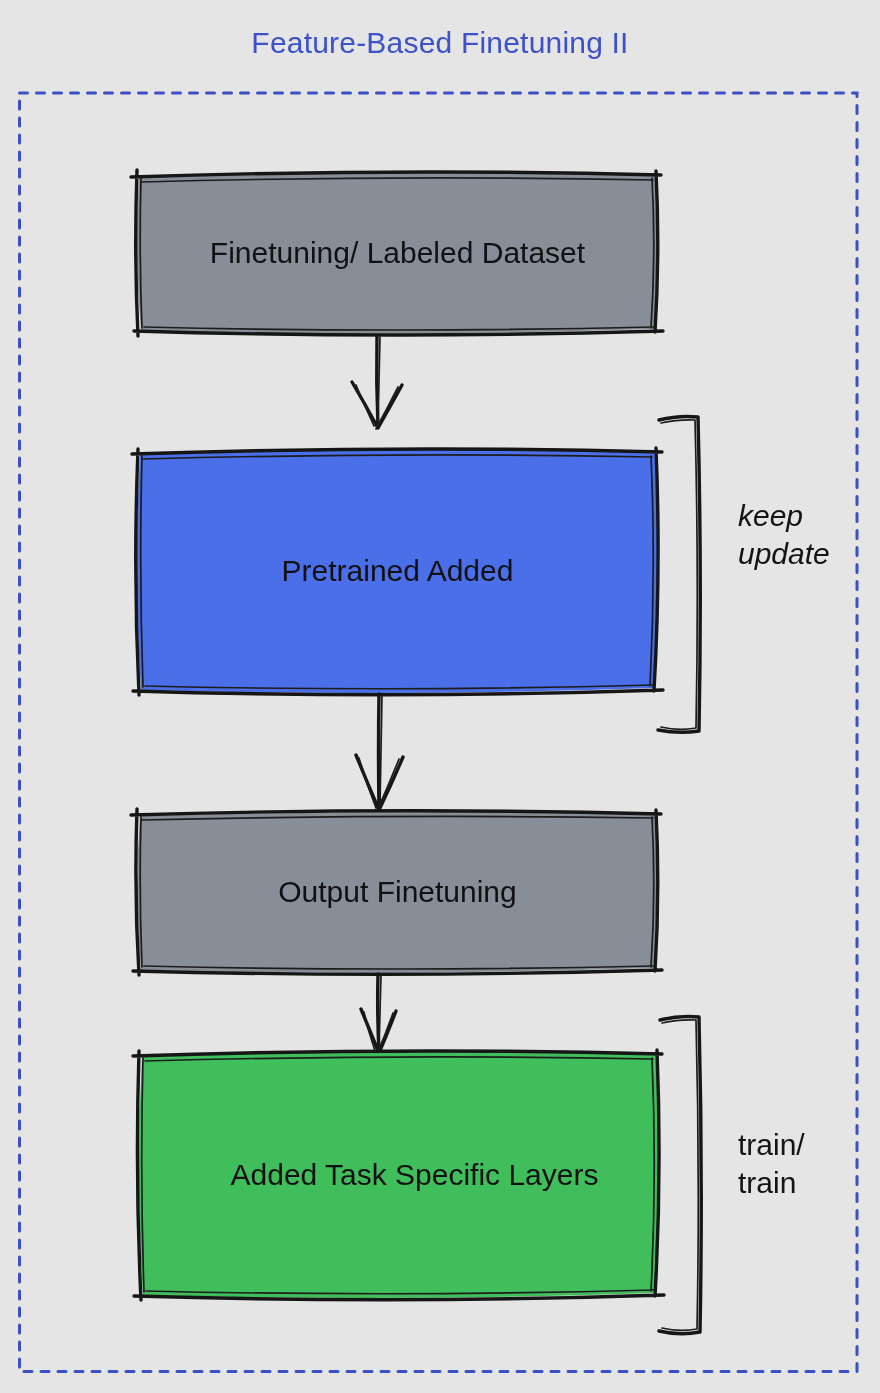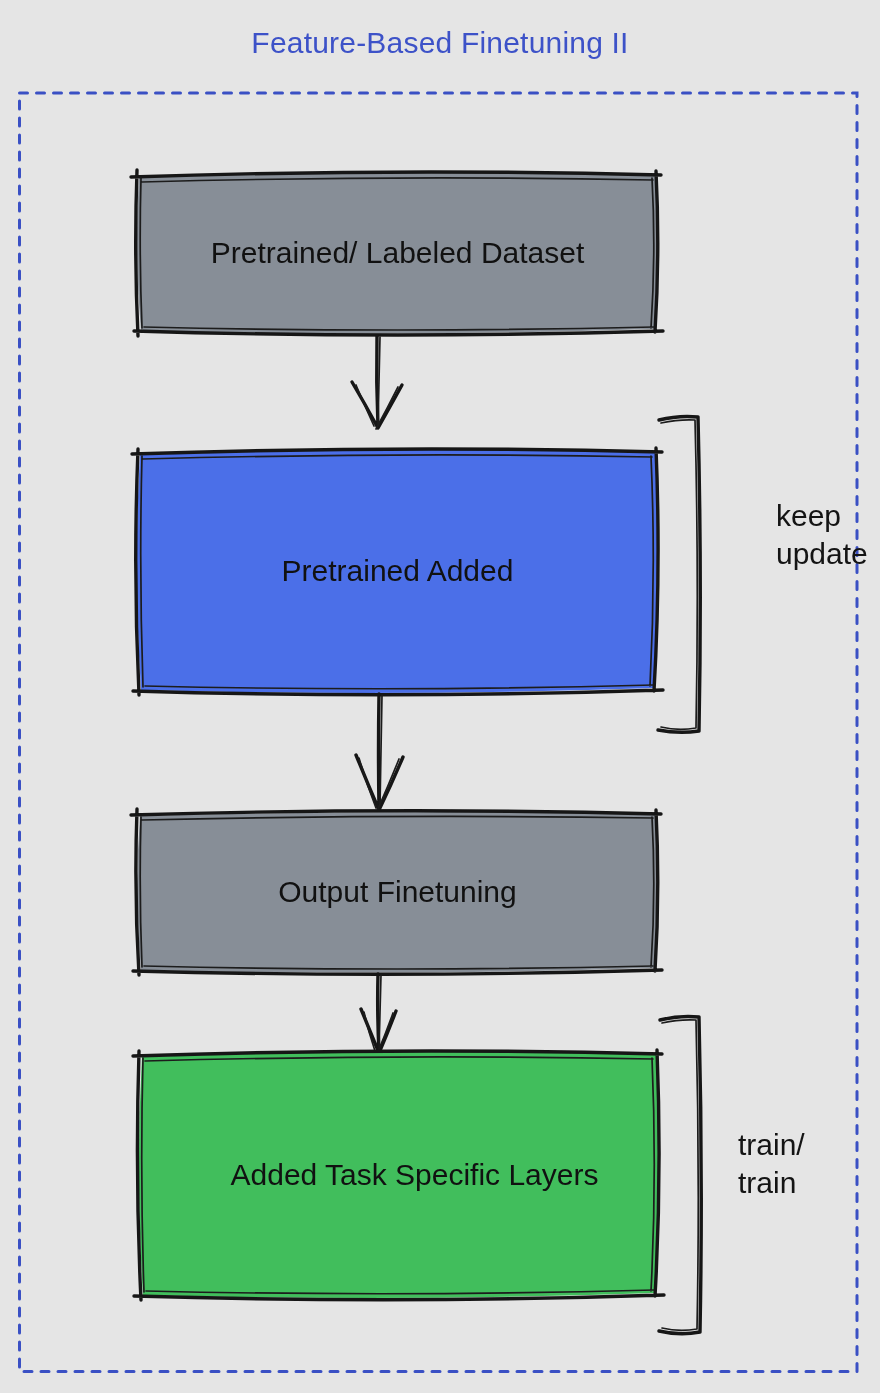--- a/index.html
+++ b/index.html
@@ -93,29 +93,29 @@
     </g>
 
     <g>
       <path class="ink" d="M660,1020 Q680,1015 699,1017 M699,1017 Q703,1176 700,1332 M700,1332 Q680,1336 659,1331"></path>
       <path class="ink2" d="M662,1023 Q680,1019 696,1020 M696,1020 Q700,1175 697,1329 M697,1329 Q679,1332 662,1328"></path>
     </g>
   </svg>
 
   <div class="page-title" style="color: rgb(61, 82, 200);">Feature-Based Finetuning II</div>
 
-  <div class="box-label" style="left: 135px; top: 172px; width: 525px; height: 161px; padding-bottom: 26px; color: rgb(17, 17, 17);">Pretrained/ Labeled Dataset</div>
+  <div class="box-label" style="left: 135px; top: 172px; width: 525px; height: 161px; padding-bottom: 26px; color: rgb(17, 17, 17);">Finetuning/ Labeled Dataset</div>
 
   <div class="box-label" style="left: 135px; top: 450px; width: 525px; height: 242px; color: rgb(17, 17, 17);">Pretrained Added</div>
 
   <div class="box-label" style="left: 135px; top: 812px; width: 525px; height: 160px; color: rgb(17, 17, 17);">Output Finetuning</div>
 
   <div class="box-label" style="left: 137px; top: 1052px; width: 523px; height: 245px; color: rgb(17, 17, 17); padding-left: 16px;">Added Task Specific Layers</div>
 
-  <div class="bracket-note" style="left:776px; top:497px;">
+  <div class="bracket-note" style="left:738px; top:497px;font-style:italic;">
     <div>keep</div>
     <div>update</div>
   </div>
 
   <div class="bracket-note" style="left:738px; top:1097px;margin-top:29px;">
     <div>train/</div>
     <div>train</div>
   </div>
 
 </div>

